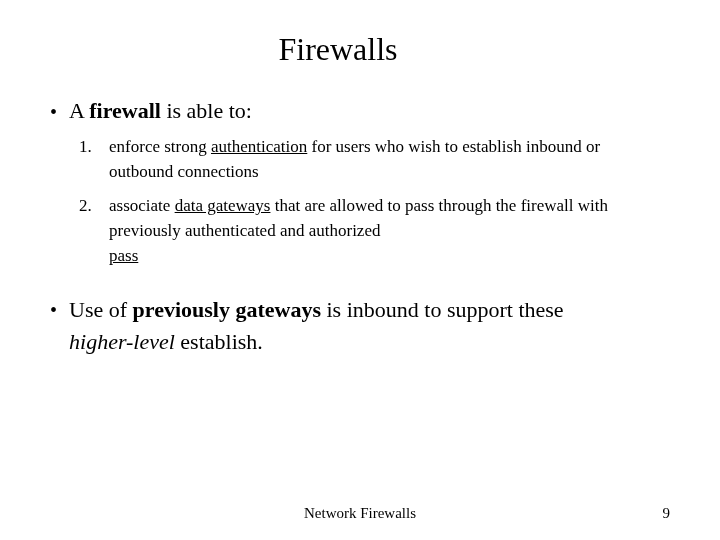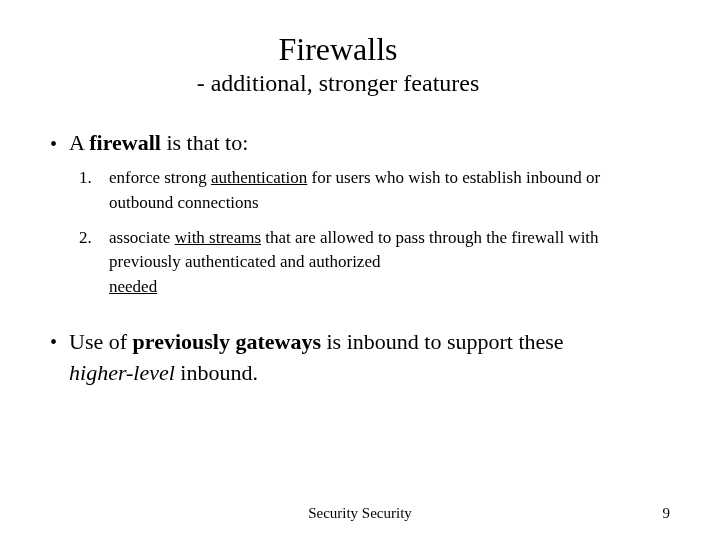--- a/index.html
+++ b/index.html
@@ -142,55 +142,54 @@
       font-family: 'Times New Roman', Times, serif;
     }
   </style>
 </head>
 <body>
 
 <div class="slide-container">
 
   <div class="title-section">
     <div class="main-title">Firewalls</div>
-    <div class="sub-title">- additional, stronger features</div>
   </div>
 
   <div class="content-section">
 
     <div class="bullet-item">
       <div class="bullet-dot">•</div>
       <div class="bullet-content">
         <div class="bullet-heading">
-          <span>A </span><span class="bold-text">firewall</span><span> is that to:</span>
+          <span>A </span><span class="bold-text">firewall</span><span> is able to:</span>
         </div>
         <div class="numbered-list">
 
           <div class="numbered-item">
             <span class="number-label">1.</span>
             <span class="item-text">enforce strong <span class="underline">authentication</span> for users who wish to establish inbound or outbound connections</span>
           </div>
 
           <div class="numbered-item">
             <span class="number-label">2.</span>
-            <span class="item-text">associate <span class="underline">with streams</span> that are allowed to pass through the firewall with previously authenticated and authorized<br><span class="underline">needed</span></span>
+            <span class="item-text">associate <span class="underline">data gateways</span> that are allowed to pass through the firewall with previously authenticated and authorized<br><span class="underline">pass</span></span>
           </div>
         </div>
       </div>
     </div>
 
     <div class="bullet-item" style="margin-top: 10px;">
       <div class="bullet-dot">•</div>
       <div class="bullet-content">
         <div class="second-bullet-content">
-          <span>Use of </span><span class="bold-text">previously gateways</span><span> is inbound to support these </span><span class="italic-text">higher-level</span><span> inbound.</span>
+          <span>Use of </span><span class="bold-text">previously gateways</span><span> is inbound to support these </span><span class="italic-text">higher-level</span><span> establish.</span>
         </div>
       </div>
     </div>
 
   </div>
 
 </div>
 
 <div class="footer">
-  <span class="footer-text">Security Security</span>
+  <span class="footer-text">Network Firewalls</span>
 </div>
 <div class="page-number">9</div>
 
 </body></html>

